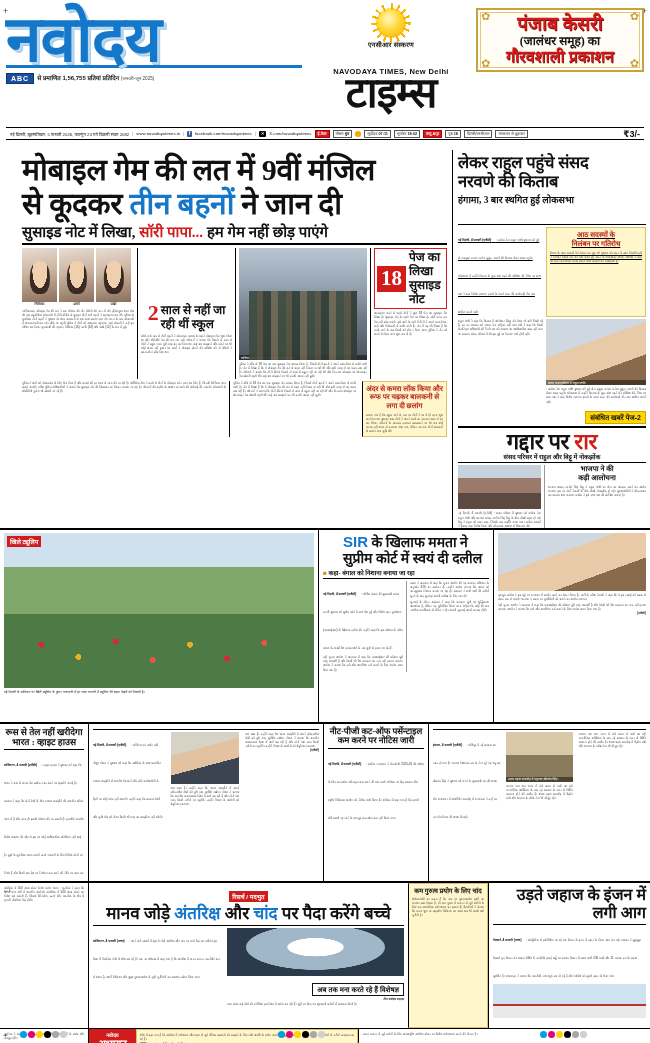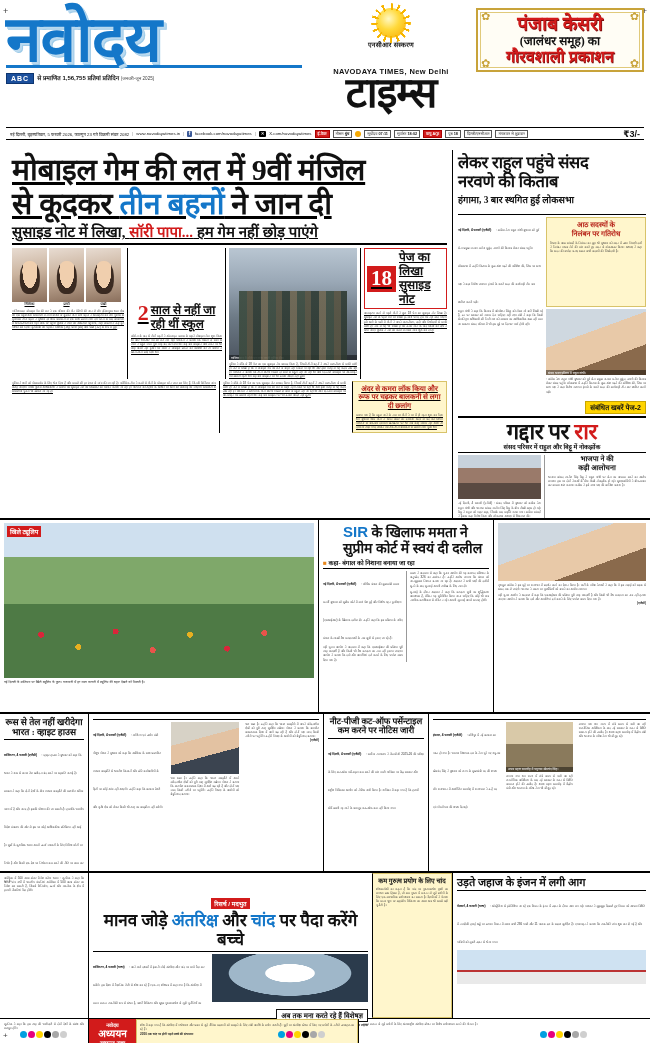--- a/index.html
+++ b/index.html
@@ -109,21 +109,21 @@
            padding:0.5px 1.6px; border-radius:1px; }
   .ic-x  { background:#000; color:#fff; font-size:4.5px; font-weight:bold;
            padding:0.5px 1.8px; border-radius:1px; }
   .ic-chip { border:0.5px solid #555; padding:0.5px 2px; font-size:3.8px; }
   .ic-chip.red { background:#d21b1b; color:#fff; border-color:#a00; font-weight:bold; }
   .ic-sun { width:6px;height:6px;border-radius:50%;background:#f6a800;display:inline-block; }
   .price { font-size:9px; font-weight:bold; color:#111; margin-left:auto; }
 
   
   .lead-wrap { display:flex; }
-  .lead-left { width:452px; padding:3px 5px 0 12px;text-decoration:underline; }
+  .lead-left { width:452px; padding:3px 5px 0 22px; }
   .lead-h1 {
     font-family:"Liberation Serif", serif;
     font-size:30px; font-weight:bold; color:#111;
     line-height:1.12; letter-spacing:-0.3px;
   }
   .lead-h1 .hl-blue { color:#1477c9; }
   .lead-sub {
     font-family:"Liberation Serif", serif;
     font-size:15px; font-weight:bold; color:#111;
     line-height:1.2; margin-top:3px; padding-bottom:2px;
@@ -132,21 +132,21 @@
 
   .lead-right { flex:1; padding:3px 4px 0 5px; border-left:1px solid #000; }
   .r-h1 {
     font-family:"Liberation Serif", serif;
     font-size:16.5px; font-weight:bold; color:#111;
     line-height:1.18; letter-spacing:-0.2px;
   }
   .r-sub {
     font-family:"Liberation Serif", serif;
     font-size:9.5px; font-weight:bold; color:#111;
-    line-height:1.2; margin-top:3px; padding-bottom:8px;
+    line-height:1.2; margin-top:3px; padding-bottom:18px;
     border-bottom:1px solid #000;
   }
 
   
   .ph { position:relative; overflow:hidden; background:#c8c8c8; }
   .ph .cap {
     position:absolute; left:0; right:0; bottom:0;
     font-size:3.2px; color:#fff; background:rgba(0,0,0,.45);
     padding:0.5px 2px; line-height:1.25;
   }
@@ -394,21 +394,21 @@
       </div>
     </div>
 
     <div class="lead-right">
       <div class="r-h1">
         <div>लेकर राहुल पहुंचे संसद</div>
         <div>नरवणे की किताब</div>
       </div>
       <div class="r-sub">हंगामा, 3 बार स्थगित हुई लोकसभा</div>
 
-      <div class="row" style="margin-top:2px;">
+      <div class="row" style="margin-top:2px;text-decoration:underline;">
         <div style="width:88px;padding-right:3px;">
           <span class="dateline">नई दिल्ली, 4 फरवरी (एजेंसी)</span>
           <span class="blur-text" style="display:inline;">: कांग्रेस नेता राहुल गांधी बुधवार को पूर्व सेना प्रमुख जनरल मनोज मुकुंद नरवणे की किताब लेकर संसद पहुंचे। लोकसभा में उन्होंने किताब के कुछ अंश पढ़ने की कोशिश की, जिस पर सत्ता पक्ष ने कड़ा विरोध जताया। हंगामे के चलते सदन की कार्यवाही तीन बार स्थगित करनी पड़ी।</span>
         </div>
         <div class="yellow-box" style="flex:1;">
           <div class="sub-head-rt">
             <span>आठ सदस्यों के</span><br>
             <span>निलंबन पर गतिरोध</span>
           </div>
           <div class="blur-text" style="margin-top:2px;">विपक्ष के आठ सांसदों के निलंबन का मुद्दा भी बुधवार को सदन में उठा। विपक्षी दलों ने निलंबन वापस लेने की मांग करते हुए सदन से वॉकआउट किया। अध्यक्ष ने कहा कि सदन की मर्यादा बनाए रखना सभी सदस्यों की जिम्मेदारी है।</div>
@@ -561,21 +561,21 @@
   </div>
 
   <div class="rule-h2"></div>
 
   <div class="row" style="height:145px;">
 
     <div style="width:88px;padding:3px 4px;">
       <div class="blur-text">अमेरिका में 500 अरब डॉलर निवेश करेगा भारत : लूटनिक ने कहा कि अगले पांच वर्षों में भारतीय कंपनियां अमेरिका में 500 अरब डॉलर का निवेश कर सकती हैं, जिससे विनिर्माण, ऊर्जा और तकनीक के क्षेत्र में हजारों नौकरियां पैदा होंगी।</div>
     </div>
 
-    <div class="colrule" style="width:284px;padding:19px 4px;">
+    <div class="colrule" style="width:320px;padding:2px 4px;">
       <div style="text-align:center;">
         <span class="kicker-red">
           <span>रिसर्च</span> / <span>मदभुत</span>
         </span>
       </div>
       <div class="sec-h" style="font-size:17px;text-align:center;margin-top:1px;">
         <span>मानव जोड़े </span><span class="blue">अंतरिक्ष</span><span> और </span><span class="blue">चांद</span><span> पर पैदा करेंगे बच्चे</span>
       </div>
       <div class="rule-h" style="margin:2px 0;"></div>
       <div class="row">
@@ -593,21 +593,21 @@
         </div>
       </div>
     </div>
 
     <div class="yellow-box colrule" style="width:80px;padding:3px;">
       <div class="sub-head-rt" style="font-size:6.6px;color:#111;">कम गुरुत्व प्रयोग के लिए चांद</div>
       <div class="blur-text" style="margin-top:2px;">शोधकर्ताओं का कहना है कि चांद पर गुरुत्वाकर्षण पृथ्वी का लगभग छठा हिस्सा है, जो कम गुरुत्व में प्रजनन से जुड़े प्रयोगों के लिए एक स्वाभाविक प्रयोगशाला बन सकता है। वैज्ञानिकों ने चेताया कि मानव भ्रूण पर ब्रह्मांडीय विकिरण का असर अब भी सबसे बड़ी चुनौती है।</div>
     </div>
 
     <div class="colrule" style="flex:1;padding:3px 4px;">
-      <div class="sec-h" style="font-size:11px;text-align:left;">उड़ते जहाज के इंजन में लगी आग</div>
+      <div class="sec-h" style="font-size:16px;text-align:right;">उड़ते जहाज के इंजन में लगी आग</div>
       <div class="rule-h" style="margin:2px 0;"></div>
       <span class="dateline">मेलबर्न, 4 फरवरी (भाषा)</span>
       <span class="blur-text" style="display:inline;">: ऑस्ट्रेलिया से इंडोनेशिया जा रहे एक विमान के इंजन में उड़ान के दौरान आग लग गई। पायलट ने सूझबूझ दिखाते हुए विमान को आपात स्थिति में नजदीकी हवाई अड्डे पर उतारा। विमान में सवार सभी 236 यात्री और 11 चालक दल के सदस्य सुरक्षित हैं। एयरलाइन ने बताया कि तकनीकी जांच शुरू कर दी गई है और यात्रियों को दूसरी उड़ान से भेजा गया।</span>
       <div class="ph plane-img" style="width:100%;height:34px;margin-top:3px;"></div>
     </div>
   </div>
 
   <div class="rule-h"></div>
   <div class="row" style="height:46px;">
     <div style="width:88px;padding:3px 4px;">

